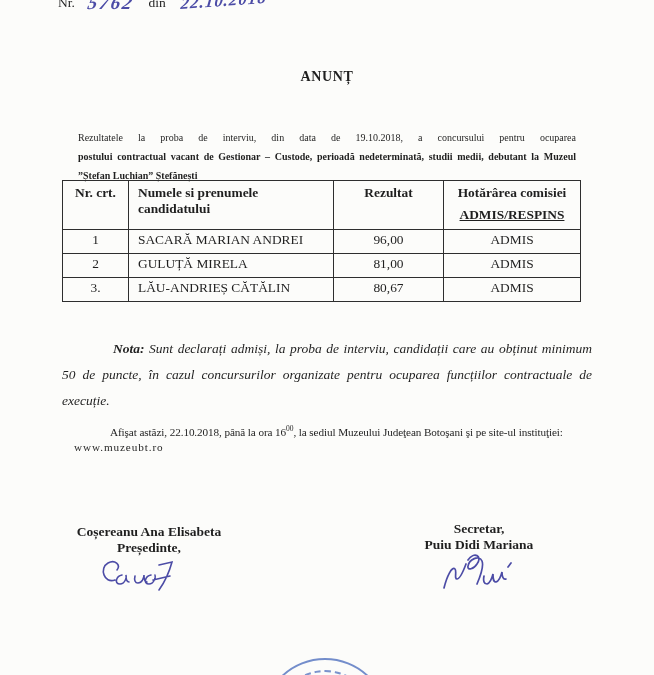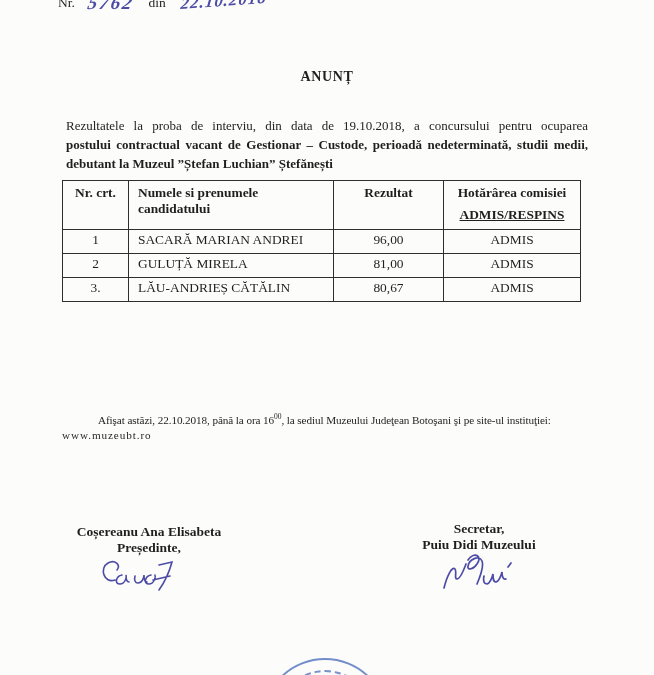--- a/index.html
+++ b/index.html
@@ -18,41 +18,41 @@
   }
   .hand-date{transform:rotate(-4deg) skewX(-10deg);transform-origin:left bottom;font-size:17px;letter-spacing:1px;}
   .reg-gap1{display:inline-block;width:6px;}
   .reg-gap2{display:inline-block;width:8px;}
 
   .title{
     position:absolute;left:62px;right:62px;top:69px;margin:0;
     text-align:center;font-size:14px;font-weight:bold;letter-spacing:0.6px;
   }
 
-  .intro{position:absolute;left:62px;right:62px;top:112px;margin:4px;font-size:13px;line-height:19px;}
+  .intro{position:absolute;left:62px;right:62px;top:112px;margin:16px;font-size:10px;line-height:19px;}
   .intro .l1{text-align:justify;text-align-last:justify;}
   .intro .l2{text-align:justify;font-weight:bold;}
 
   table.results{position:absolute;left:62px;top:180px;border-collapse:collapse;table-layout:fixed;}
   .results th,.results td{
     border:1.4px solid #2e2e2e;font-size:13.4px;padding:2px 10px;
     text-align:center;vertical-align:top;
   }
   .results thead th{font-weight:bold;height:42px;padding-top:4px;}
   .results .left{text-align:left;padding-left:9px;}
   .results tbody td{height:19px;padding-top:2px;padding-bottom:2px;}
   .decision-l2{margin-top:6px;text-decoration:underline;}
 
   .nota{
     position:absolute;left:62px;right:62px;top:336px;margin:0;
     font-style:italic;font-size:13.5px;line-height:26px;text-align:justify;text-indent:51px;
   }
   .nota .nota-label{font-weight:bold;}
 
-  .posting{position:absolute;left:62px;right:28px;top:409px;margin:0;font-size:11.2px;line-height:15px;}
+  .posting{position:absolute;left:62px;right:28px;top:409px;margin:12px;font-size:11.2px;line-height:15px;}
   .posting .pline1{white-space:nowrap;text-indent:36px;letter-spacing:-0.1px;}
   .posting sup{font-size:7.5px;vertical-align:super;}
   .posting .url{letter-spacing:0.9px;}
 
   .sig{position:absolute;text-align:center;font-weight:bold;font-size:13.5px;line-height:16px;}
   .sig-left{left:58px;top:524px;width:182px;}
   .sig-right{left:388px;top:521px;width:182px;}
   .sig-svg{position:absolute;}
   .sig-svg-left{left:95px;top:553px;}
   .sig-svg-right{left:438px;top:548px;}
@@ -121,20 +121,21 @@
       </tr>
       <tr>
         <td>3.</td>
         <td class="left">LĂU-ANDRIEȘ CĂTĂLIN</td>
         <td>80,67</td>
         <td>ADMIS</td>
       </tr>
     </tbody>
   </table>
 
+  <p class="nota"><span class="nota-label">Nota:</span><span> Sunt declarați admiși, la proba de interviu, candidații care au obținut minimum 50 de puncte, în cazul concursurilor organizate pentru ocuparea funcțiilor contractuale de execuție.</span></p>
 
   <div class="posting">
     <div class="pline1"><span>Afişat astăzi, 22.10.2018,  până la ora 16</span><sup>00</sup><span>, la sediul Muzeului Judeţean Botoşani şi pe site-ul instituţiei:</span></div>
     <div class="url">www.muzeubt.ro</div>
   </div>
 
   <div class="sig sig-left">
     <div>Coșereanu Ana Elisabeta</div>
     <div>Președinte,</div>
   </div>
@@ -142,21 +143,21 @@
     <path d="M20 27 C9 31, 4 15, 13 10 C20 6, 26 12, 22 17
              M27 22 c-6 1 -8 9 -2 9 c5 0 7 -7 6 -9 c0 3 0 7 3 7
              M40 23 c-1 4 0 7 3 7 c4 0 6 -5 6 -8 c0 3 0 7 3 7
              M56 22 c-6 1 -8 9 -2 9 c5 0 7 -7 6 -9
              M64 12 l13 -3 c-3 11 -8 21 -13 28
              M58 27 l17 -4" fill="none" stroke="#4c4ca6" stroke-width="1.6" stroke-linecap="round"></path>
   </svg>
 
   <div class="sig sig-right">
     <div>Secretar,</div>
-    <div>Puiu Didi Muzeului</div>
+    <div>Puiu Didi Mariana</div>
   </div>
   <svg class="sig-svg sig-svg-right" width="82" height="58" viewBox="0 0 82 58">
     <path d="M6 40 c3 -12 8 -22 11 -19 c2 2 -1 10 2 10 c3 0 6 -7 9 -15
              M30 12 c6 -9 15 -4 9 4 c-3 5 -10 7 -9 2 c1 -6 11 -12 14 -5 c2 5 -2 16 -5 23
              M46 28 c-1 5 0 8 3 8 c3 -1 5 -6 6 -10 c0 4 0 8 3 8 c3 -1 5 -6 6 -10 c0 4 1 8 4 7
              M70 19 l3 -4" fill="none" stroke="#4c4ca6" stroke-width="1.7" stroke-linecap="round"></path>
   </svg>
 
   <div class="stamp-outer"></div>
   <div class="stamp-inner"></div>

